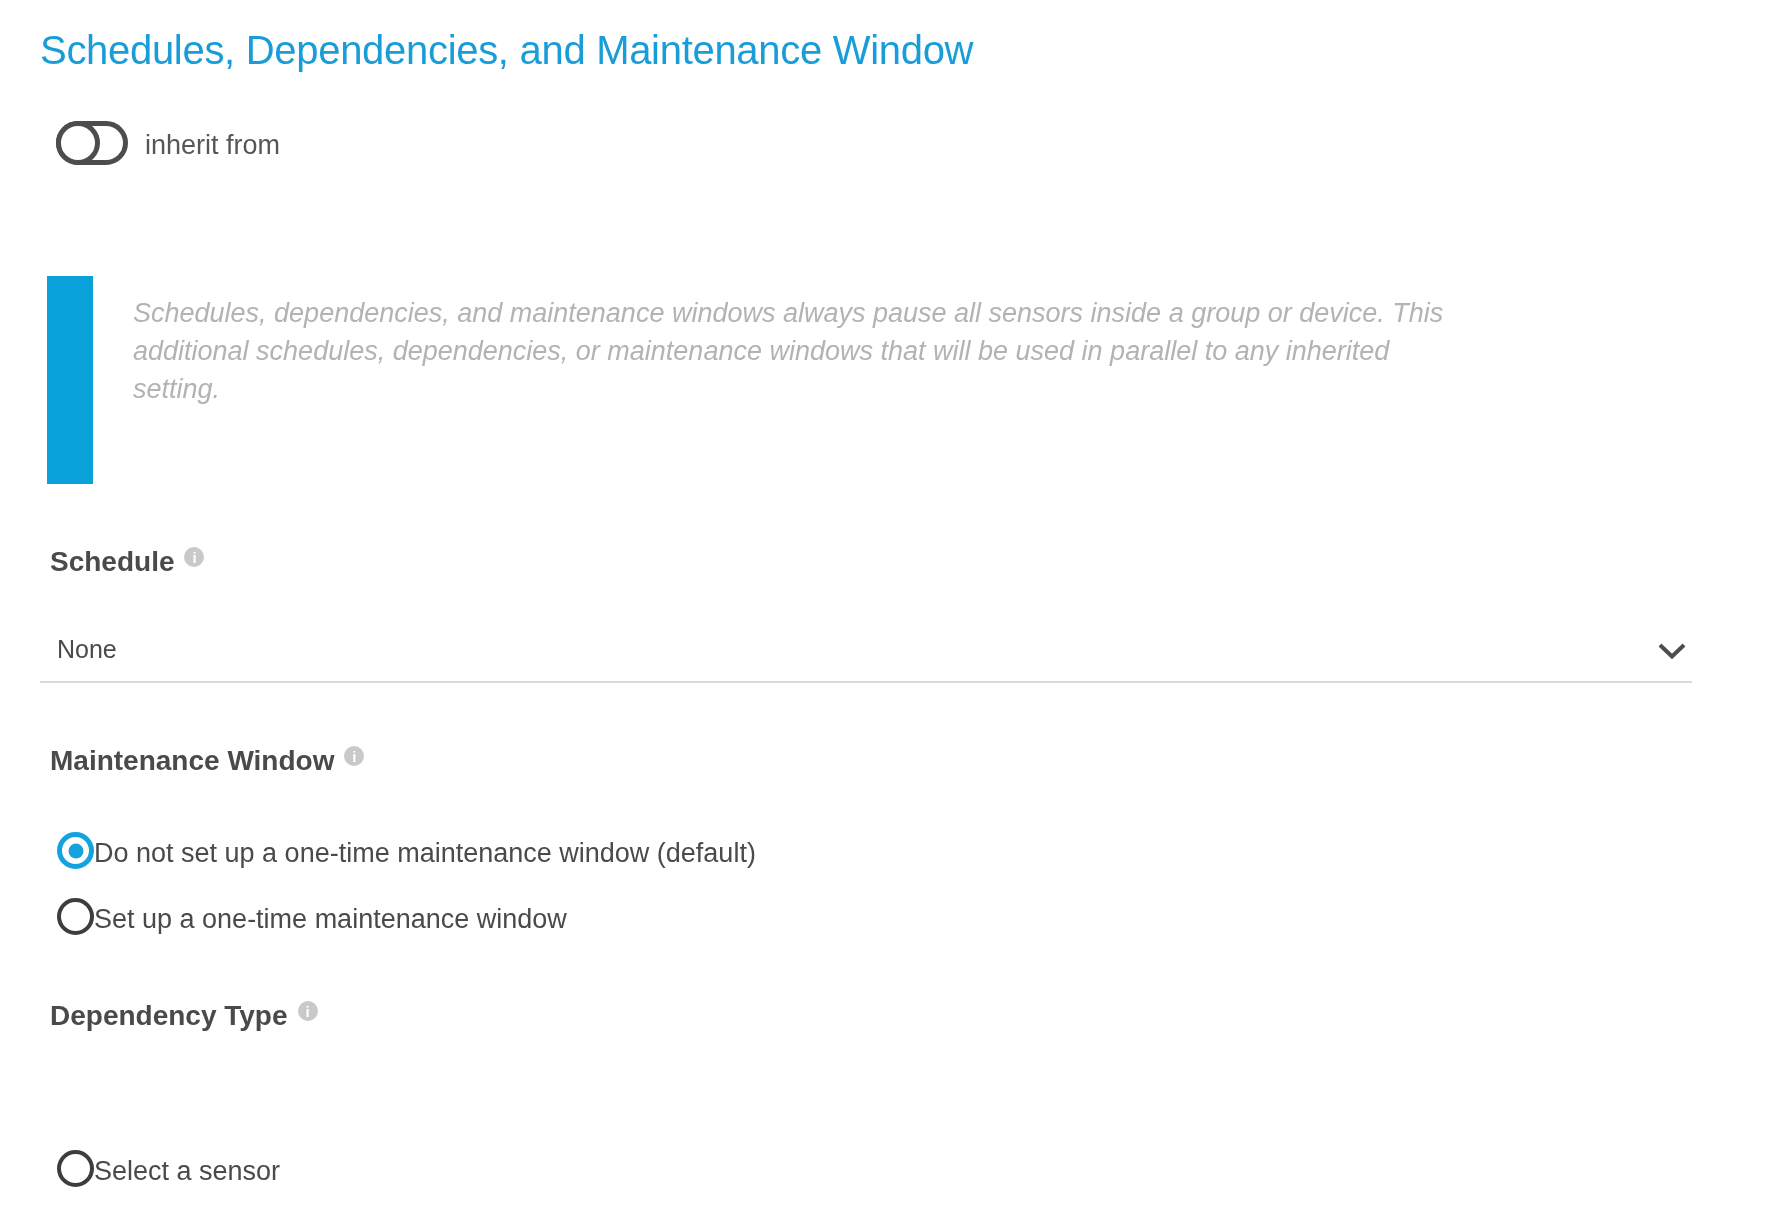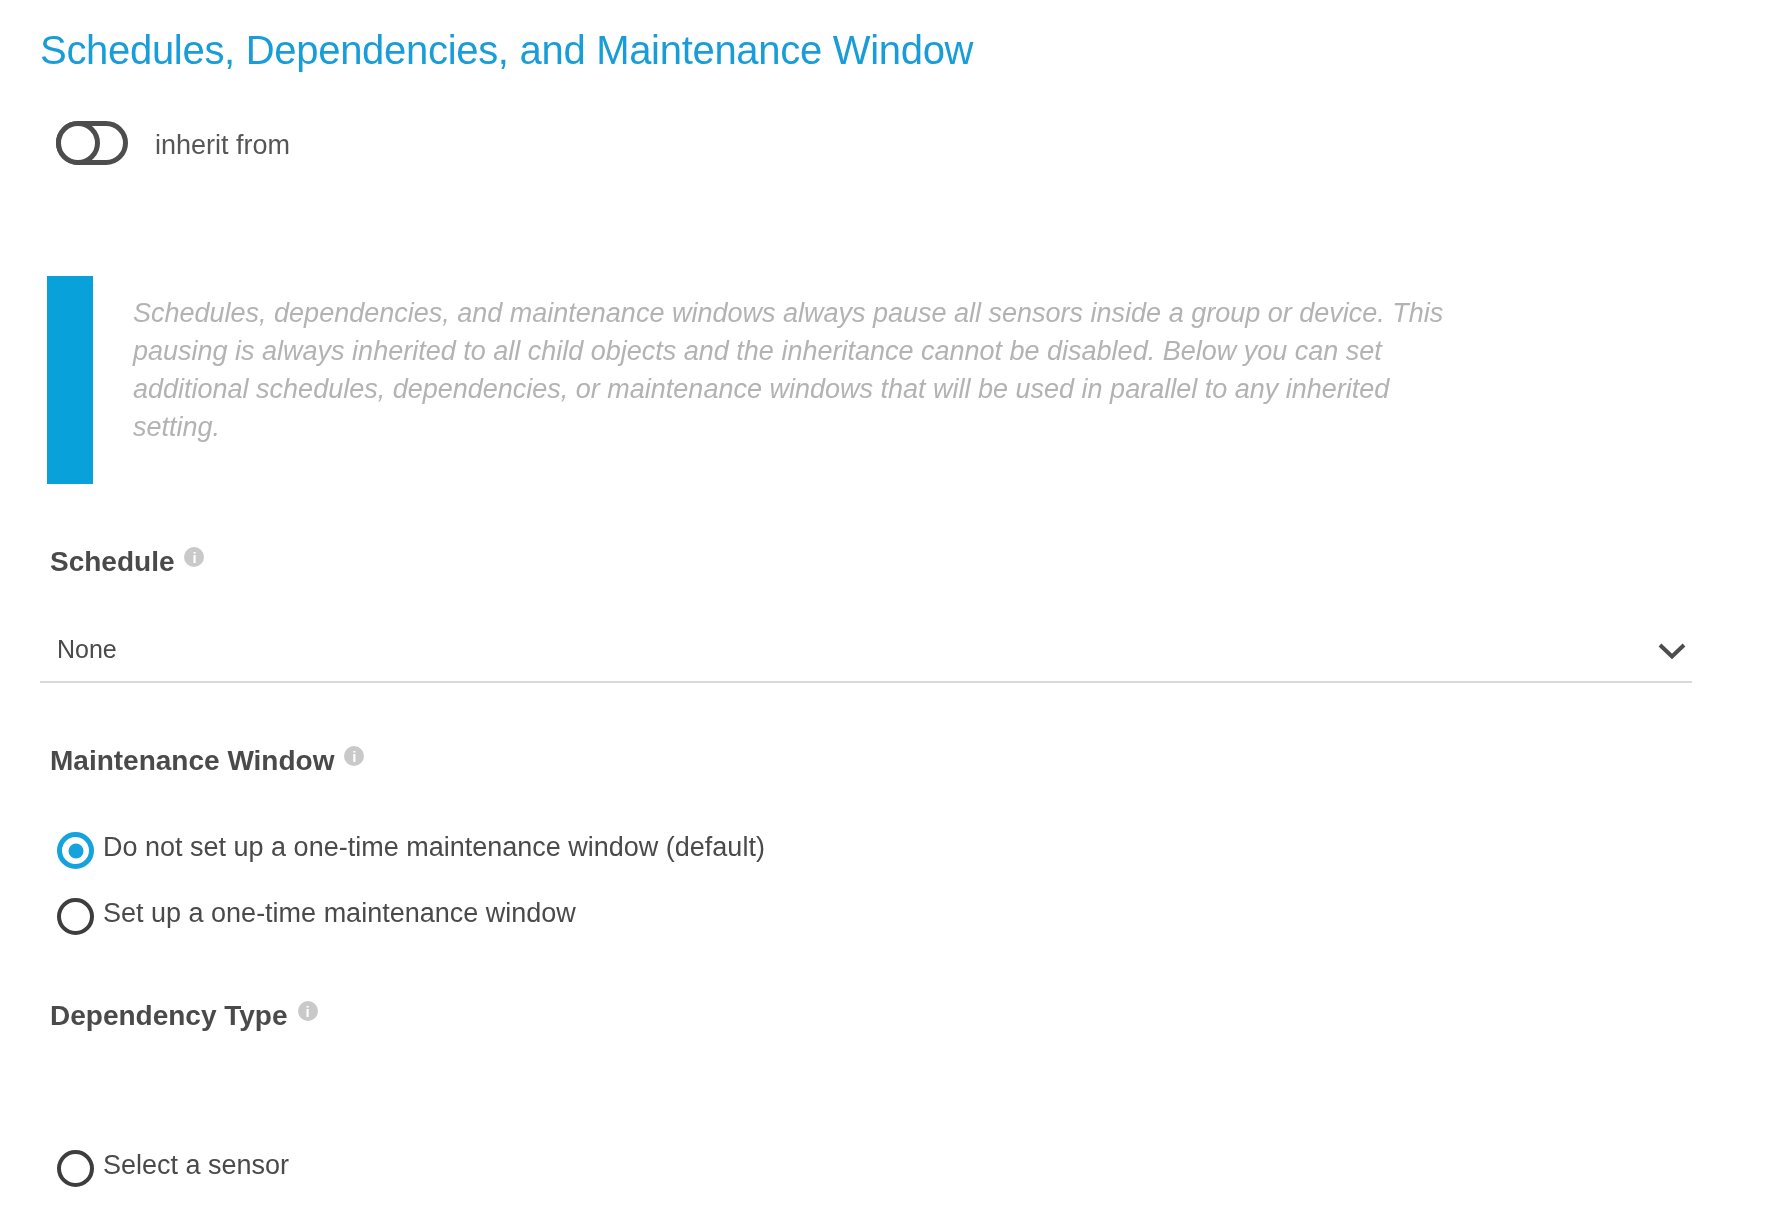--- a/index.html
+++ b/index.html
@@ -8,21 +8,21 @@
   .page { position:relative; width:1776px; height:1208px; background:#ffffff; overflow:hidden; }
 
   .page-title {
     position:absolute; left:40px; top:26px;
     font-size:40px; line-height:48px; font-weight:400;
     color:#189dd9; letter-spacing:-0.3px;
   }
 
   .inherit-row {
     position:absolute; left:55px; top:120px;
-    display:flex; align-items:center; gap:26px; cursor:pointer;
+    display:flex; align-items:center; gap:16px; cursor:pointer;
   }
   .inherit-label { font-size:27px; color:#565656; }
 
   .info-box { position:absolute; left:47px; top:276px; display:flex; }
   .info-bar { width:46px; height:208px; background:#09a1da; flex:none; }
   .info-text {
     margin-left:40px; padding-top:18px;
     font-style:italic; font-size:27px; line-height:38px; color:#b3b3b3;
   }
 
@@ -43,21 +43,21 @@
 
   .select-box {
     position:absolute; left:40px; top:626px; width:1652px; height:57px;
     border-bottom:2px solid #d9d9d9; cursor:pointer; background:#ffffff;
   }
   .select-value { position:absolute; left:17px; top:9px; font-size:25px; color:#4a4a4a; }
   .select-chevron { position:absolute; right:6px; top:17px; width:28px; height:16px; }
 
   .radio-row {
     position:absolute; left:57px; height:37px;
-    display:flex; align-items:flex-start; gap:9px; cursor:pointer;
+    display:flex; align-items:flex-end; cursor:pointer;
   }
   .radio-row-1 { top:832px; }
   .radio-row-2 { top:898px; }
   .radio-row-3 { top:1087px; }
   .radio-row-4 { top:1150px; }
   .radio-outer { width:37px; height:37px; border-radius:50%; flex:none; position:relative; background:#ffffff; }
   .radio-outer.checked { border:5px solid #14a3de; }
   .radio-outer.unchecked { border:4px solid #3d3d3d; }
   .radio-dot {
     position:absolute; left:50%; top:50%; transform:translate(-50%,-50%);
@@ -79,21 +79,20 @@
         <circle cx="23" cy="23" r="19.5" fill="#ffffff" stroke="#4d4d4d" stroke-width="5"></circle>
       </svg>
     </span>
     <span class="inherit-label">inherit from</span>
   </div>
 
   <div class="info-box">
     <div class="info-bar"></div>
     <div class="info-text">
       <div>Schedules, dependencies, and maintenance windows always pause all sensors inside a group or device. This</div>
-      <div>pausing is always inherited to all child objects and the inheritance cannot be disabled. Below you can set</div>
       <div>additional schedules, dependencies, or maintenance windows that will be used in parallel to any inherited</div>
       <div>setting.</div>
     </div>
   </div>
 
   <div class="field-label label-schedule">
     <span>Schedule</span><span class="info-icon">i</span>
   </div>
 
   <div class="select-box">

